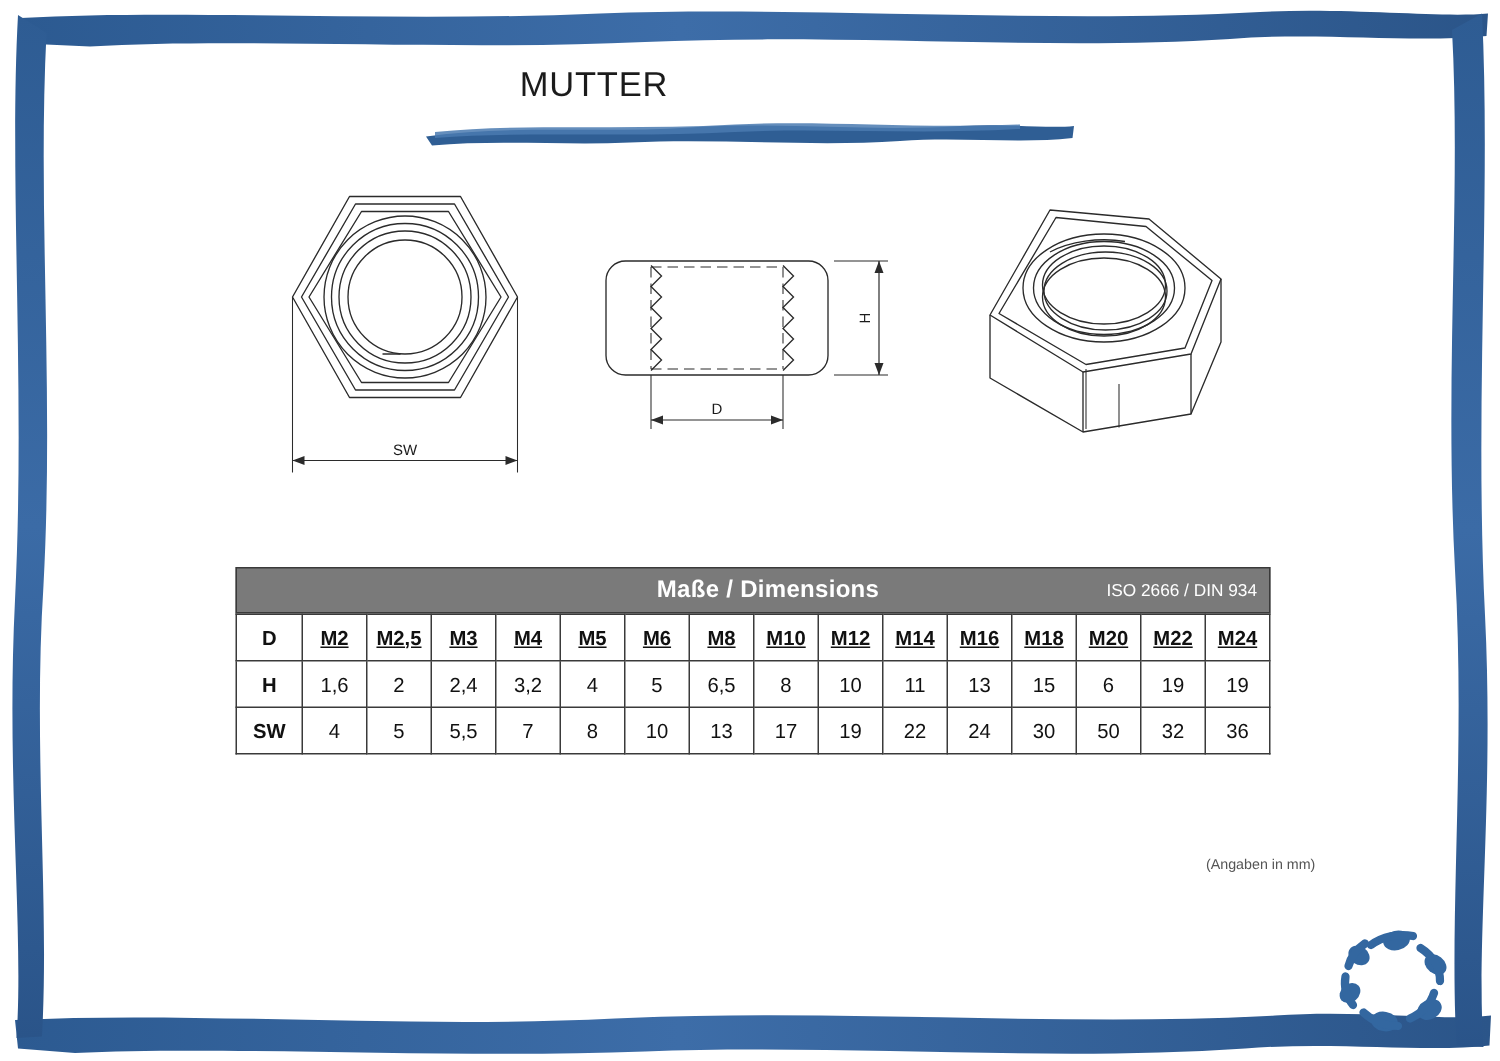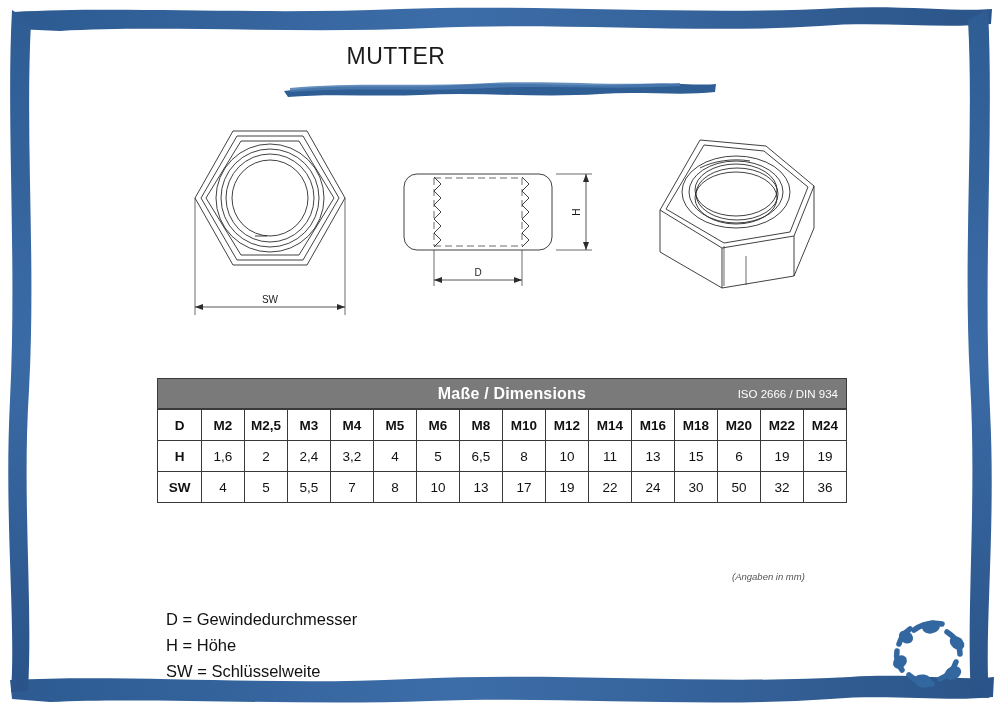--- a/index.html
+++ b/index.html
@@ -46,27 +46,27 @@
     position:absolute;left:0;right:0;top:0;bottom:0;
     display:flex;align-items:center;justify-content:center;
     font-size:16px;font-weight:bold;letter-spacing:.2px;padding-left:20px;
   }
   .thead-norm{
     position:absolute;right:8px;top:0;bottom:0;
     display:flex;align-items:center;
     font-size:11.5px;font-weight:400;
   }
   .rowlabel{font-weight:bold;font-size:14px;}
-  .colhead{font-weight:bold;font-size:13.5px;}
+  .colhead{font-weight:bold;font-size:13.5px;text-decoration:underline;}
   col.c0{width:44px;}
   col.cx{width:43px;}
 
   .note-mm{
-    position:absolute;left:732px;top:571px;
-    font-size:9.5px;color:#555;font-style:italic;
+    position:absolute;left:804px;top:571px;
+    font-size:9.5px;color:#555;
   }
 
   
   .legend{position:absolute;left:166px;top:606px;}
   .legend div{font-size:16.5px;color:#111;line-height:26px;}
 
   
   .logo{position:absolute;left:890px;top:618px;width:82px;height:72px;}
 </style>
 </head>
@@ -251,25 +251,20 @@
             <td>50</td>
             <td>32</td>
             <td>36</td>
           </tr>
       </tbody>
     </table>
   </div>
 
   <div class="note-mm">(Angaben in mm)</div>
 
-  <div class="legend">
-    <div>D = Gewindedurchmesser</div>
-    <div>H = Höhe</div>
-    <div>SW = Schlüsselweite</div>
-  </div>
 
   <svg class="logo" viewBox="0 0 82 72">
     <g fill="#3367a0">
       <ellipse cx="41" cy="9" rx="9" ry="6.5" transform="rotate(-12 41 9)"></ellipse>
       <ellipse cx="67" cy="25" rx="8" ry="6" transform="rotate(38 67 25)"></ellipse>
       <ellipse cx="63" cy="55" rx="8.5" ry="6.5" transform="rotate(-26 63 55)"></ellipse>
       <ellipse cx="33" cy="63" rx="9" ry="6.5" transform="rotate(10 33 63)"></ellipse>
       <ellipse cx="10" cy="44" rx="7.5" ry="6" transform="rotate(-40 10 44)"></ellipse>
       <ellipse cx="16" cy="19" rx="7.5" ry="6" transform="rotate(34 16 19)"></ellipse>
     </g>

